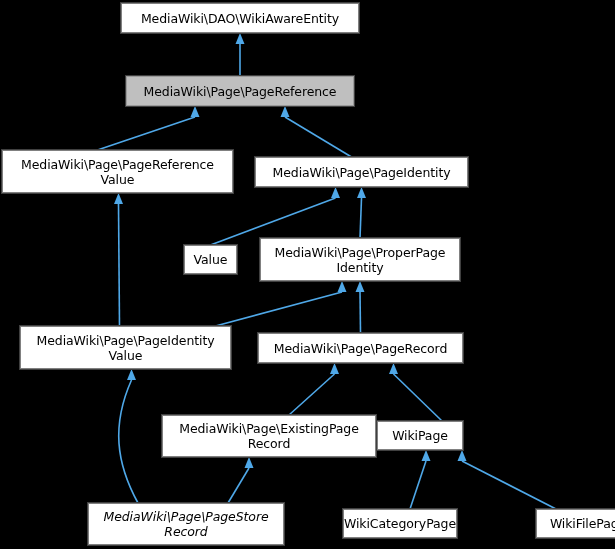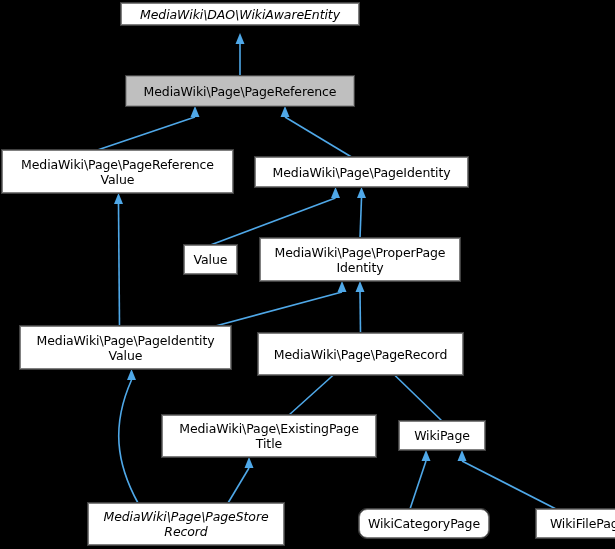--- a/index.html
+++ b/index.html
@@ -113,32 +113,32 @@
       <g>
         <path d="M 410 509 L 426 461" class="edge-line"></path>
         <polygon points="426,450 421.5,461 430.5,461" class="edge-head"></polygon>
       </g>
       <g>
         <path d="M 556 509 L 462 461" class="edge-line"></path>
         <polygon points="462,450 457.5,461 466.5,461" class="edge-head"></polygon>
       </g>
     </svg>
   <div id="nodes-layer">
-      <div class="node" style="left: 121px; top: 3px; width: 238px; height: 22px; font-style: italic;">MediaWiki\DAO\WikiAwareEntity</div>
+      <div class="node" style="left: 121px; top: 3px; width: 238px; height: 30px;">MediaWiki\DAO\WikiAwareEntity</div>
       <div class="node highlight" style="left: 126px; top: 76px; width: 228px; height: 30px;">MediaWiki\Page\PageReference</div>
       <div class="node" style="left: 2px; top: 150px; width: 231px; height: 43px;">MediaWiki\Page\PageReference
 Value</div>
       <div class="node" style="left: 255px; top: 157px; width: 213px; height: 30px;">MediaWiki\Page\PageIdentity</div>
       <div class="node" style="left: 184px; top: 245px; width: 53px; height: 29px;">Value</div>
       <div class="node" style="left: 260px; top: 238px; width: 200px; height: 43px;">MediaWiki\Page\ProperPage
 Identity</div>
       <div class="node" style="left: 20px; top: 326px; width: 211px; height: 43px;">MediaWiki\Page\PageIdentity
 Value</div>
-      <div class="node" style="left: 258px; top: 333px; width: 205px; height: 42px; text-align: center;">MediaWiki\Page\PageRecord</div>
+      <div class="node" style="left: 258px; top: 333px; width: 205px; height: 30px; text-align: center;">MediaWiki\Page\PageRecord</div>
       <div class="node" style="left: 162px; top: 415px; width: 214px; height: 42px;">MediaWiki\Page\ExistingPage
-Title</div>
-      <div class="node" style="left: 399px; top: 421px; width: 86px; height: 29px;">WikiPage</div>
+Record</div>
+      <div class="node" style="left: 377px; top: 421px; width: 86px; height: 29px;">WikiPage</div>
       <div class="node" style="left: 88px; top: 503px; width: 196px; height: 42px; font-style: italic;">MediaWiki\Page\PageStore
 Record</div>
-      <div class="node" style="left: 359px; top: 509px; width: 130px; height: 29px; border-radius: 8px;">WikiCategoryPage</div>
+      <div class="node" style="left: 343px; top: 509px; width: 114px; height: 29px;">WikiCategoryPage</div>
       <div class="node" style="left: 504px; top: 509px; width: 104px; height: 29px; margin-left: 32px;">WikiFilePage</div>
     </div>
 </div>
 
 </body></html>

